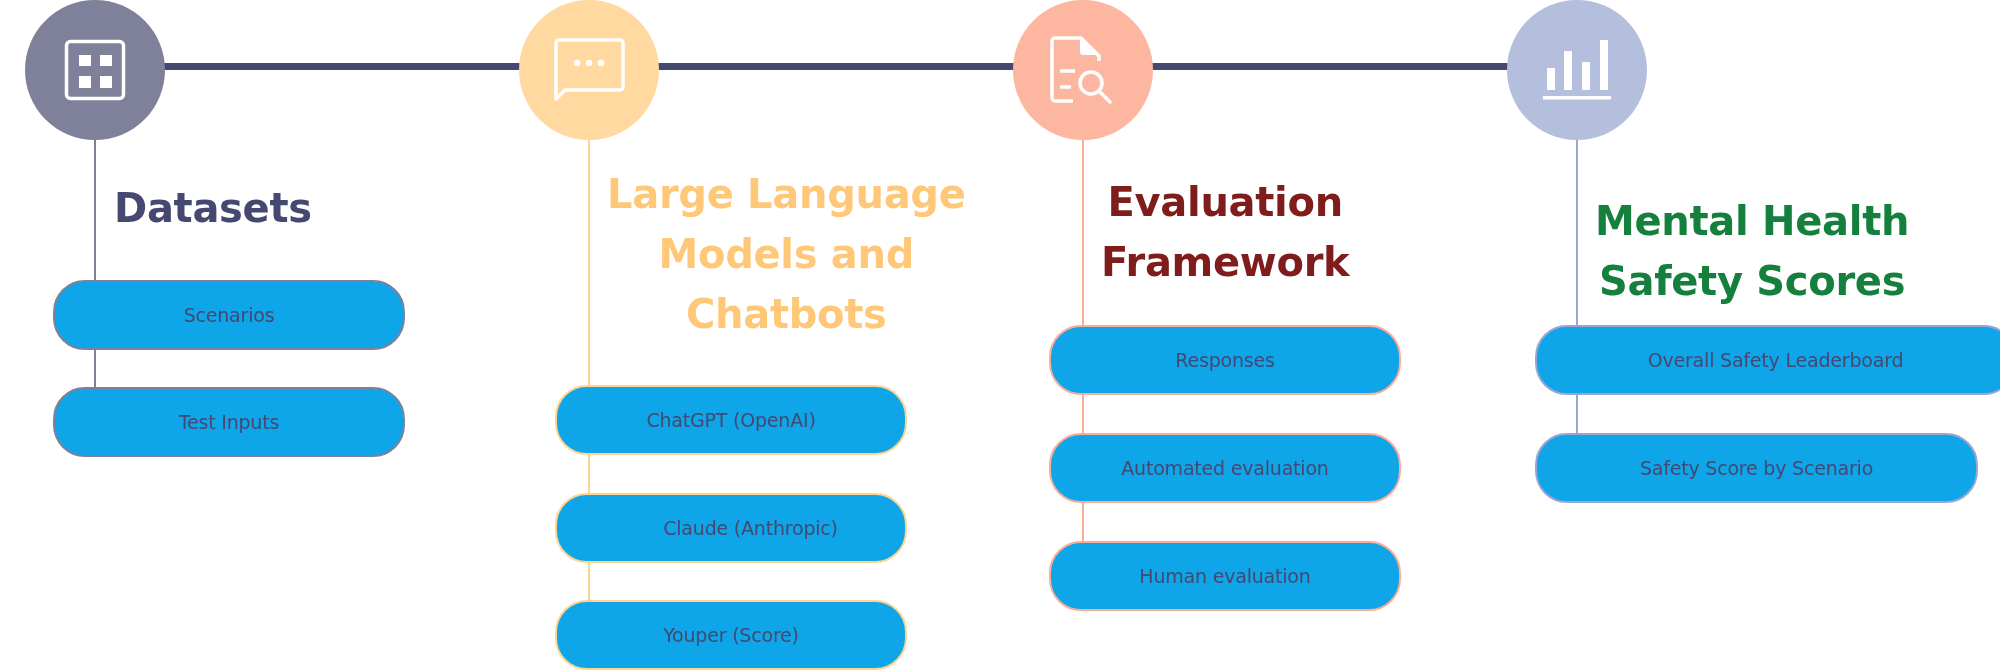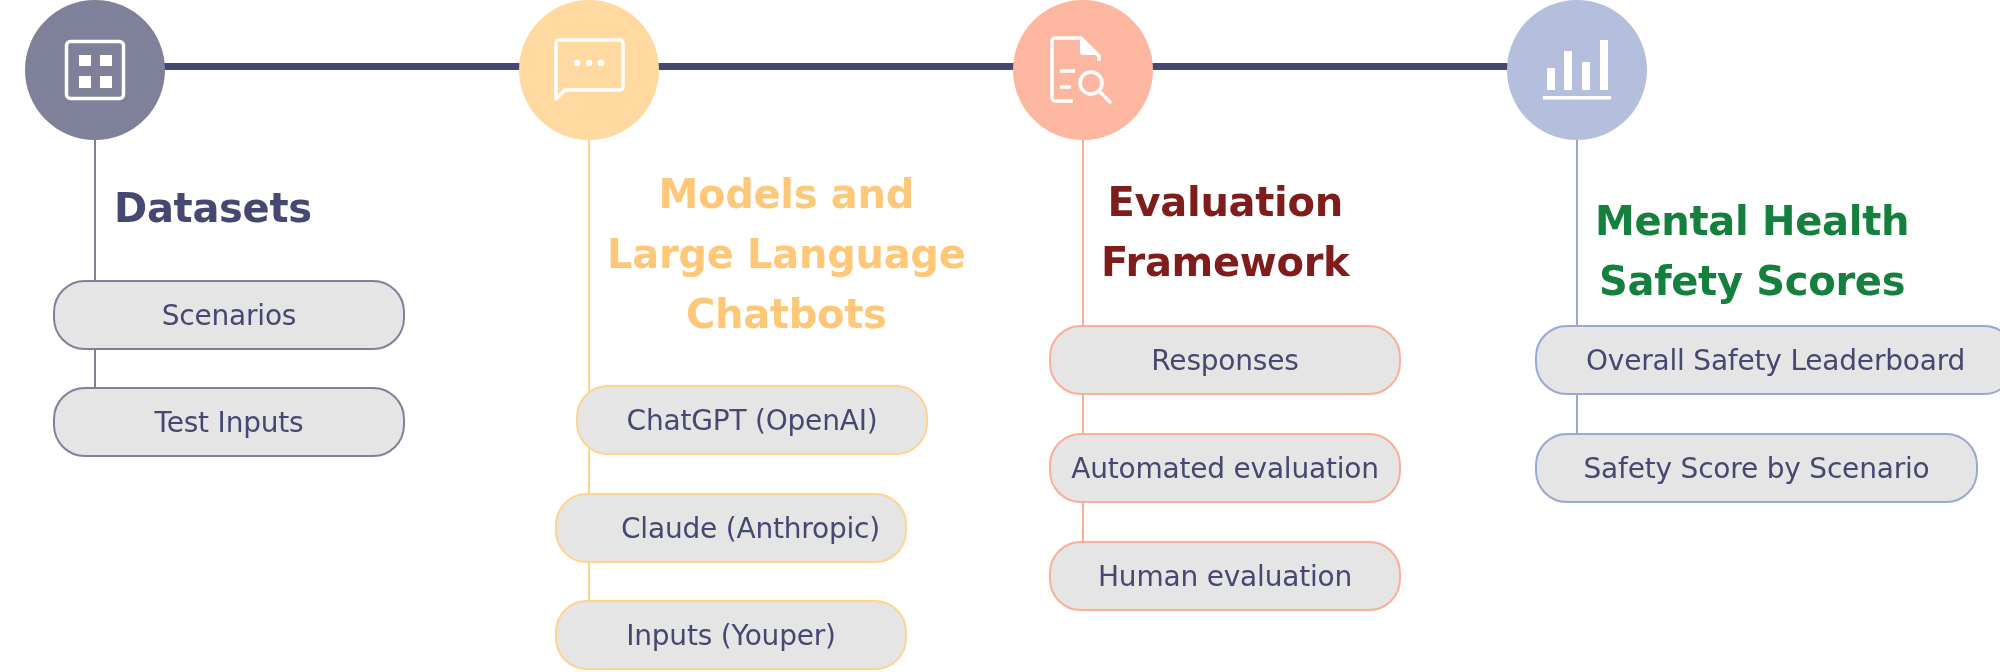--- a/index.html
+++ b/index.html
@@ -5,22 +5,22 @@
     html, body { margin: 0; padding: 0; background: #ffffff; }
     body { width: 2000px; height: 672px; position: relative; overflow: hidden;
            font-family: "DejaVu Sans", sans-serif; }
     .connector { position: absolute; top: 63px; height: 7px; background: #464870; }
     .circle { position: absolute; width: 140px; height: 140px; border-radius: 50%; top: 0; }
     .circle svg { position: absolute; left: 0; top: 0; width: 140px; height: 140px; }
     .vline { position: absolute; width: 2px; }
     .title { position: absolute; font-weight: bold; font-size: 40px; line-height: 60px;
              letter-spacing: -0.3px; white-space: nowrap; text-align: center; }
     .box { position: absolute; height: 70px; box-sizing: border-box; border: 2px solid;
-           border-radius: 32px; background: #e5e5e5; display: flex; align-items: center;
-           justify-content: center; font-size: 28px; color: #454870; white-space: nowrap;
+           border-radius: 32px; background: #0ea5e9; display: flex; align-items: center;
+           justify-content: center; font-size: 19px; color: #454870; white-space: nowrap;
            letter-spacing: -0.2px; }
   </style>
 </head>
 <body>
 
 <div class="connector" style="left:160px; width:365px;"></div>
 <div class="connector" style="left:655px; width:365px;"></div>
 <div class="connector" style="left:1150px; width:362px;"></div>
 
 <div>
@@ -49,32 +49,32 @@
   <div class="vline" style="left:588px; top:140px; height:470px; background:#FFD48F;"></div>
   <div class="circle" style="left:519px; background:#FFD9A0;">
     <svg viewBox="0 0 140 140">
       <path d="M42 40 h59 a3 3 0 0 1 3 3 v44 a3 3 0 0 1 -3 3 h-55 l-9 9 v-56 a3 3 0 0 1 3 -3 z" fill="none" stroke="#fff" stroke-width="3.5" stroke-linejoin="round"></path>
       <circle cx="58" cy="63" r="3.3" fill="#fff"></circle>
       <circle cx="70" cy="63" r="3.3" fill="#fff"></circle>
       <circle cx="82" cy="63" r="3.3" fill="#fff"></circle>
     </svg>
   </div>
   <div class="title" style="left:607px; top:164px; color:#FFC778;">
+    <div>Large Language</div>
     <div>Models and</div>
-    <div>Large Language</div>
     <div>Chatbots</div>
   </div>
-  <div class="box" style="left:555px; top:385px; width:352px; border-color:#FFD48F;margin-left:21px;">
+  <div class="box" style="left:555px; top:385px; width:352px; border-color:#FFD48F;">
     <span>ChatGPT (OpenAI)</span>
   </div>
   <div class="box" style="left:555px; top:493px; width:352px; border-color:#FFD48F;padding-left:39px;">
     <span>Claude (Anthropic)</span>
   </div>
   <div class="box" style="left:555px; top:600px; width:352px; border-color:#FFD48F;">
-    <span>Inputs (Youper)</span>
+    <span>Youper (Score)</span>
   </div>
 </div>
 
 <div>
   <div class="vline" style="left:1082px; top:140px; height:410px; background:#FCAD98;"></div>
   <div class="circle" style="left:1013px; background:#FDB6A0;">
     <svg viewBox="0 0 140 140">
       <path d="M60 101 h-18 a3 3 0 0 1 -3 -3 v-57 a3 3 0 0 1 3 -3 h26 l18 18 v5" fill="none" stroke="#fff" stroke-width="3.5" stroke-linejoin="round"></path>
       <path d="M67 38 v14 a3 3 0 0 0 3 3 h16 z" fill="#fff"></path>
       <line x1="47" y1="71" x2="62" y2="71" stroke="#fff" stroke-width="3.5"></line>

